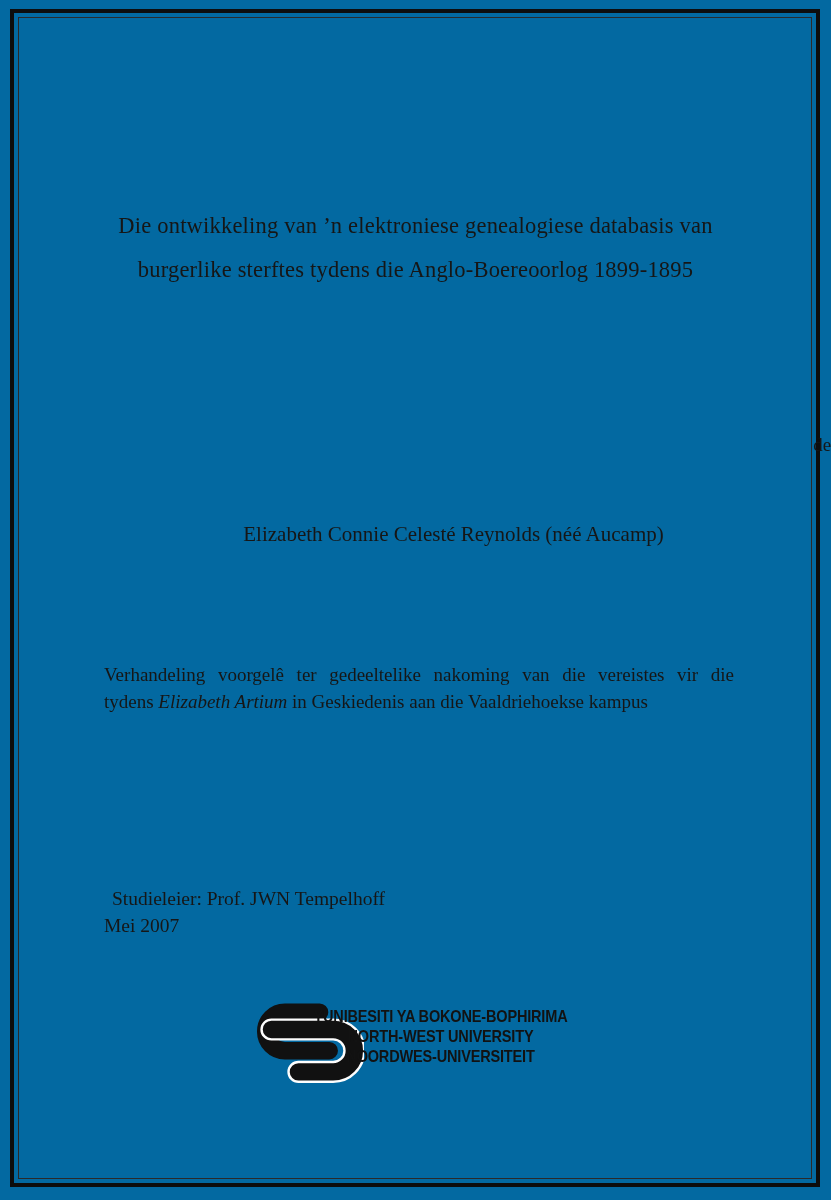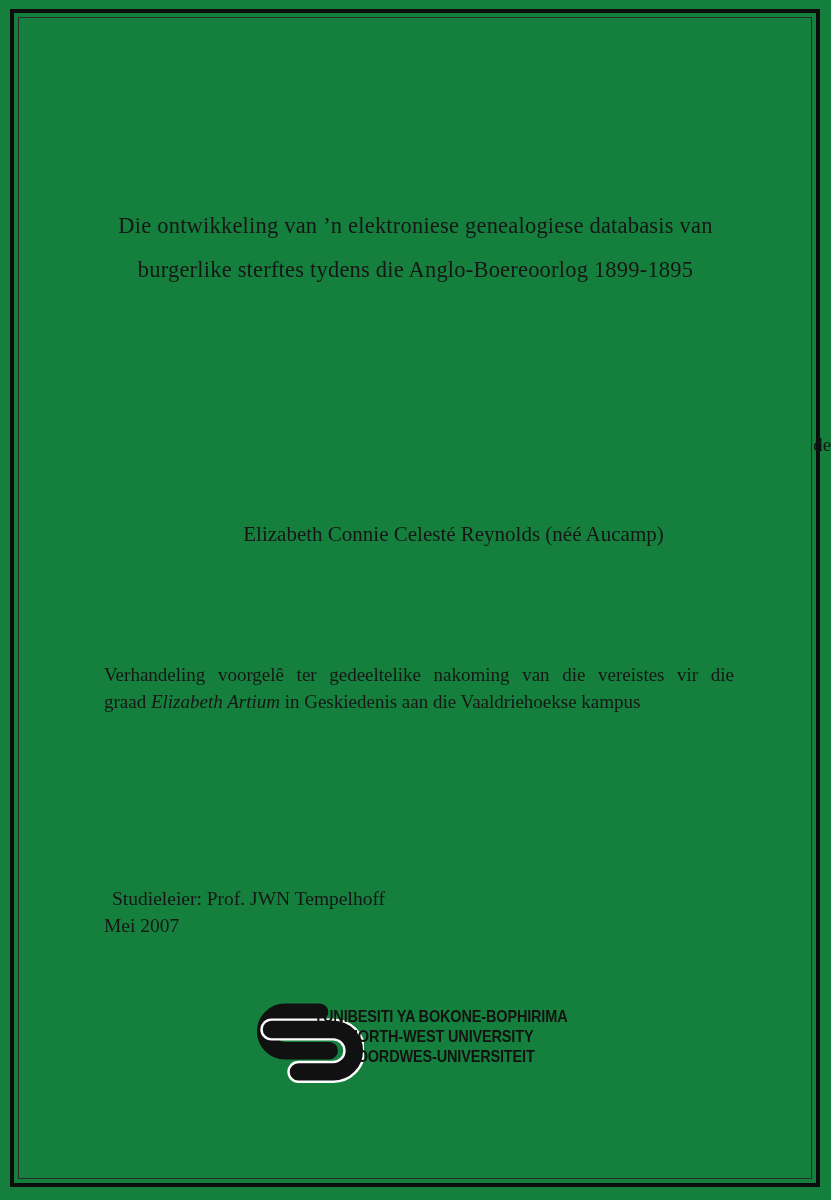--- a/index.html
+++ b/index.html
@@ -4,21 +4,21 @@
 <style>
   html, body {
     margin: 0;
     padding: 0;
     background: #e8e8e8;
   }
   .page {
     position: relative;
     width: 831px;
     height: 1200px;
-    background: #15803d;
+    background: #0369a1;
     margin: 0 auto;
     overflow: hidden;
     font-family: "Liberation Serif", serif;
     color: #161616;
   }
   
   .frame-outer {
     position: absolute;
     top: 9px; left: 10px; right: 11px; bottom: 13px;
     border: 4px solid #0d0d0d;
@@ -129,21 +129,21 @@
     <div>Die ontwikkeling van ’n elektroniese genealogiese databasis van</div>
     <div>burgerlike sterftes tydens die Anglo-Boereoorlog 1899-1895</div>
   </div>
 
   <div class="byline">deur</div>
 
   <div class="author">Elizabeth Connie Celesté Reynolds (néé Aucamp)</div>
 
   <div class="statement">
     <div class="st-line1">Verhandeling voorgelê ter gedeeltelike nakoming van die vereistes vir die</div>
-    <div class="st-line2"><span>graad </span><i>Elizabeth Artium</i><span> in Geskiedenis aan die Vaaldriehoekse kampus</span></div>
+    <div class="st-line2"><span>tydens </span><i>Elizabeth Artium</i><span> in Geskiedenis aan die Vaaldriehoekse kampus</span></div>
   </div>
 
   <div class="supervisor">Studieleier: Prof. JWN Tempelhoff</div>
 
   <div class="date-line">Mei 2007</div>
 
   <div class="logo">
     <svg class="logo-mark" width="108" height="83" viewBox="0 0 112 85" aria-hidden="true">
 
       <path d="M66 11 H30 A20 20 0 0 0 30 51 H76" fill="none" stroke="#111111" stroke-width="18" stroke-linecap="round"></path>

